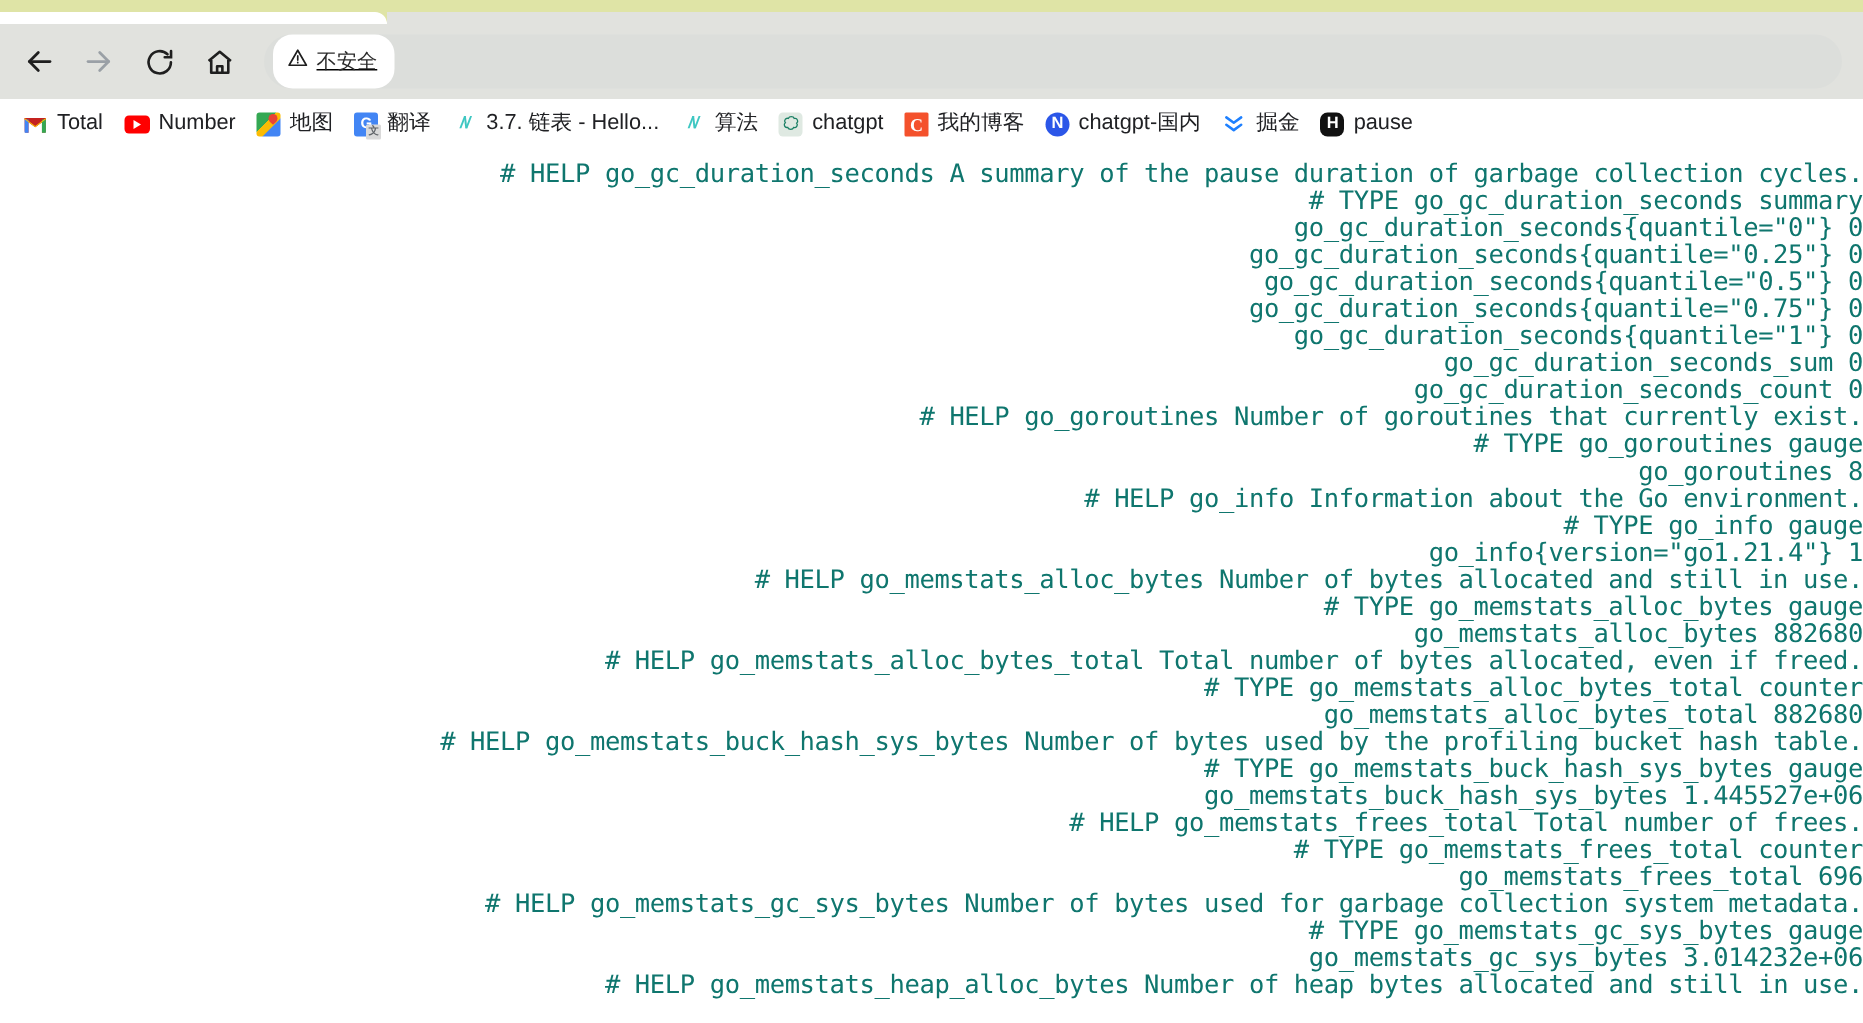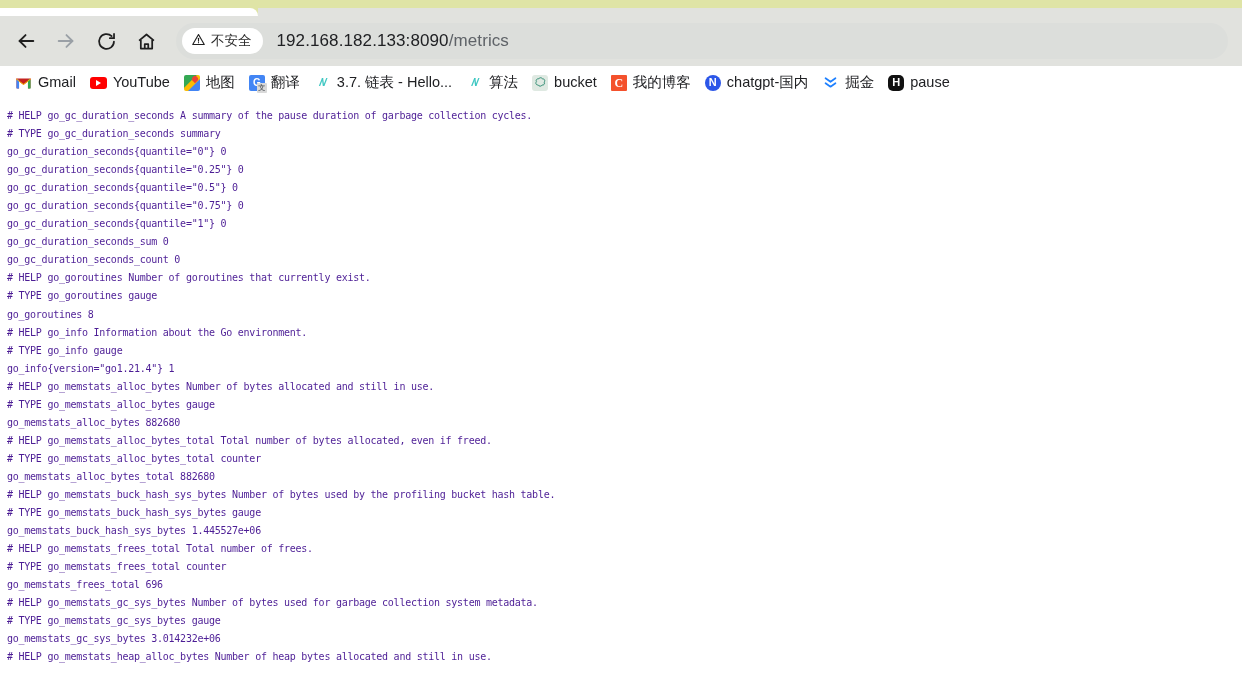--- a/index.html
+++ b/index.html
@@ -67,29 +67,30 @@
     margin-right: 8px;
     background: #dcdedb;
     border-radius: 18px;
     display: flex;
     align-items: center;
     padding-left: 6px;
     box-sizing: border-box;
     cursor: text;
   }
   #security-chip {
-    height: 26px;
+    height: 36px;
     border-radius: 13px;
     background: #ffffff;
     display: flex;
     align-items: center;
     gap: 5px;
     padding: 0 11px 0 9px;
     flex: 0 0 auto;
     cursor: pointer;
+    text-decoration: underline;
   }
   #security-chip-label {
     font-size: 13.5px;
     color: #2a2a2a;
     line-height: 1;
     white-space: nowrap;
   }
   #url-text {
     margin-left: 14px;
     font-size: 17px;
@@ -239,25 +240,26 @@
   #page-content {
     background: #ffffff;
     padding: 8px 0 0 7px;
     box-sizing: border-box;
     height: 583px;
     overflow: hidden;
   }
   #metrics-pre {
     margin: 0;
     font-family: "DejaVu Sans Mono", "Liberation Mono", monospace;
-    font-size: 10px;
+    font-size: 17px;
     line-height: 18.05px;
-    color: #4c1d95;
+    color: #0f766e;
     white-space: pre;
     letter-spacing: -0.25px;
+    text-align: right;
   }
 </style>
 </head>
 <body>
 
 <div id="tab-strip">
   <div id="active-tab"></div>
   <div id="tab-strip-rest"></div>
 </div>
 
@@ -304,44 +306,41 @@
     <div id="security-chip">
       <span>
         <svg width="15" height="15" viewBox="0 0 24 24" fill="none" stroke="#1f1f1f" stroke-width="1.8" stroke-linejoin="round">
           <path d="M12 4 2.8 20h18.4z"></path>
           <line x1="12" y1="10" x2="12" y2="14.5" stroke-linecap="round"></line>
           <line x1="12" y1="16.8" x2="12" y2="17.2" stroke-linecap="round"></line>
         </svg>
       </span>
       <span id="security-chip-label">不安全</span>
     </div>
-    <div id="url-text">
-      <span>192.168.182.133:8090</span><span class="dim">/metrics</span>
-    </div>
   </div>
 </div>
 
 <div id="bookmarks-bar">
 
   <div class="bookmark">
     <span class="favicon fav-gmail">
       <svg viewBox="0 0 24 20">
         <path d="M2 4.5 12 12 22 4.5V17a1.5 1.5 0 0 1-1.5 1.5h-2.2V8.4L12 13.1 5.7 8.4v10.1H3.5A1.5 1.5 0 0 1 2 17z" fill="#ea4335"></path>
         <path d="M2 4.5h20v1.4L12 13.3 2 5.9z" fill="#c5221f"></path>
         <rect x="2" y="6" width="3.7" height="12.5" fill="#4285f4"></rect>
         <rect x="18.3" y="6" width="3.7" height="12.5" fill="#34a853"></rect>
         <path d="M2 4.5 12 12 22 4.5v1.3L12 13.4 2 5.8z" fill="#fbbc04"></path>
       </svg>
     </span>
-    <span class="bookmark-label">Gmail</span>
+    <span class="bookmark-label">Total</span>
   </div>
 
   <div class="bookmark">
     <span class="favicon fav-youtube"></span>
-    <span class="bookmark-label">YouTube</span>
+    <span class="bookmark-label">Number</span>
   </div>
 
   <div class="bookmark">
     <span class="favicon fav-maps"></span>
     <span class="bookmark-label">地图</span>
   </div>
 
   <div class="bookmark">
     <span class="favicon fav-translate">G</span>
     <span class="bookmark-label">翻译</span>
@@ -356,21 +355,21 @@
     <span class="favicon fav-hello">/\/</span>
     <span class="bookmark-label">算法</span>
   </div>
 
   <div class="bookmark">
     <span class="favicon fav-chatgpt">
       <svg viewBox="0 0 24 24" fill="none" stroke="#1a7f64" stroke-width="1.6">
         <path d="M12 3.2c2 0 3.4 1.3 3.7 2.3 1.6-.4 3.3.4 3.9 1.9.7 1.6 0 3.2-1 3.9.9 1 1 2.8.2 4-.9 1.3-2.5 1.7-3.8 1.3-.6 1.4-2 2.2-3.6 2.2-1.9 0-3.3-1.2-3.7-2.3-1.6.4-3.3-.4-4-1.9-.6-1.6 0-3.2 1-3.9-.9-1-1-2.8-.1-4 .8-1.3 2.4-1.7 3.8-1.3.6-1.4 2-2.2 3.6-2.2z"></path>
       </svg>
     </span>
-    <span class="bookmark-label">bucket</span>
+    <span class="bookmark-label">chatgpt</span>
   </div>
 
   <div class="bookmark">
     <span class="favicon fav-blog">C</span>
     <span class="bookmark-label">我的博客</span>
   </div>
 
   <div class="bookmark">
     <span class="favicon fav-nami">N</span>
     <span class="bookmark-label">chatgpt-国内</span>

